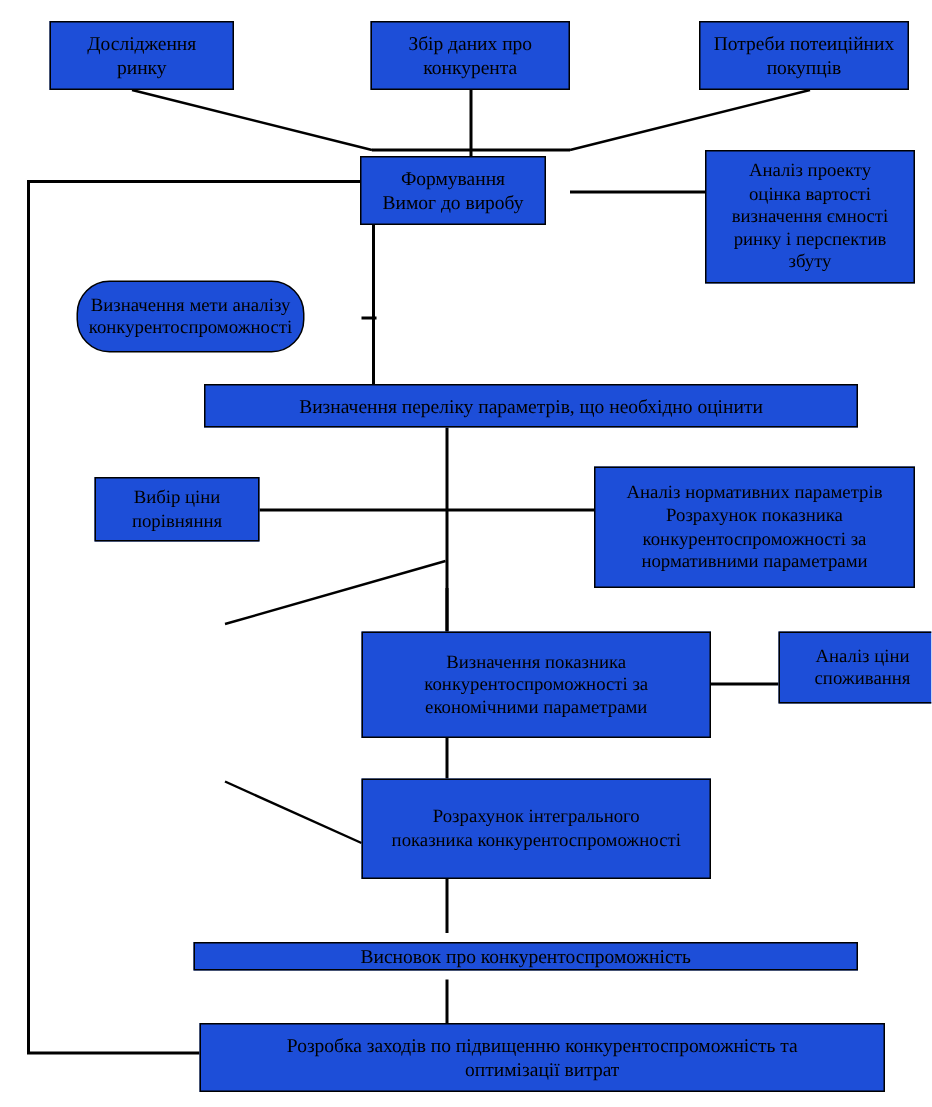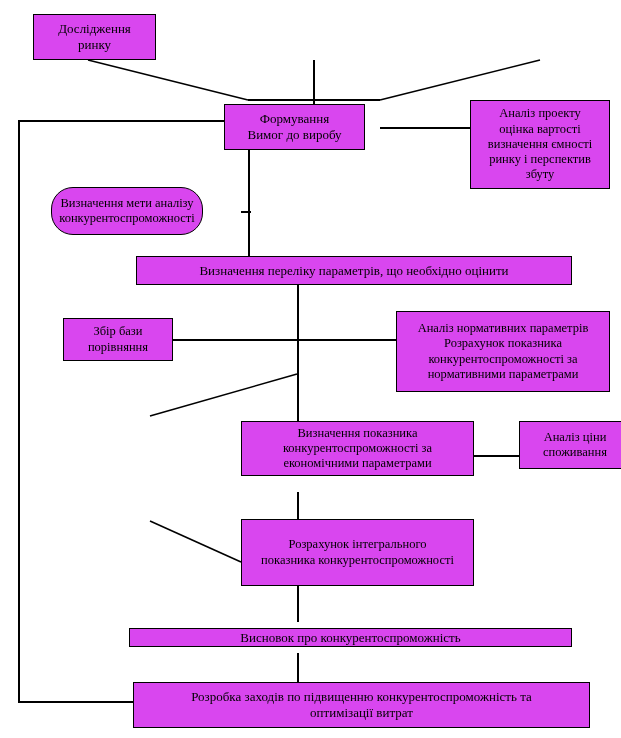--- a/index.html
+++ b/index.html
@@ -12,21 +12,21 @@
     width: 621px;
     height: 738px;
     background: #ffffff;
     font-family: "Liberation Serif", "DejaVu Serif", serif;
     overflow: hidden;
   }
   .node {
     position: absolute;
     box-sizing: border-box;
     border: 1.6px solid #000000;
-    background: #d946ef;
+    background: #1d4ed8;
     display: flex;
     align-items: center;
     justify-content: center;
     text-align: center;
     color: #000000;
     line-height: 1.22;
     z-index: 3;
     padding: 2px 4px;
     white-space: pre-line;
   }
@@ -87,46 +87,49 @@
 
   <div class="edge edge-v" style="left:297px; top:492px; height:27px;"></div>
 
   <div class="edge edge-v" style="left:297px; top:586px; height:36px;"></div>
 
   <div class="edge edge-v" style="left:297px; top:653px; height:29px;"></div>
 
   <div class="node" style="left:33px; top:14px; width:123px; height:46px; font-size:13px;">Дослідження
 ринку</div>
 
+  <div class="node" style="left:247px; top:14px; width:133px; height:46px; font-size:13px;">Збір даних про
+конкурента</div>
 
+  <div class="node" style="left:466px; top:14px; width:140px; height:46px; font-size:13px;">Потреби потеиційних покупців</div>
 
-  <div class="node" style="left:224px; top:104px; width:141px; height:46px; font-size:13px;">Формування
+  <div class="node" style="left:240px; top:104px; width:124px; height:46px; font-size:13px;">Формування
 Вимог до виробу</div>
 
   <div class="node" style="left:470px; top:100px; width:140px; height:89px; font-size:12.5px;">Аналіз проекту
 оцінка вартості
 визначення ємності
 ринку і перспектив
 збуту</div>
 
   <div class="node" style="left:51px; top:187px; width:152px; height:48px; font-size:12.5px;border-radius:22px;">Визначення мети аналізу
 конкурентоспроможності</div>
 
   <div class="node" style="left:136px; top:256px; width:436px; height:29px; font-size:13px;">Визначення переліку параметрів, що необхідно оцінити</div>
 
-  <div class="node" style="left:63px; top:318px; width:110px; height:43px; font-size:12.5px;">Збір бази
+  <div class="node" style="left:63px; top:318px; width:110px; height:43px; font-size:12.5px;">Вибір ціни
 порівняння</div>
 
   <div class="node" style="left:396px; top:311px; width:214px; height:81px; font-size:12.5px;">Аналіз нормативних параметрів
 Розрахунок показника
 конкурентоспроможності за
 нормативними параметрами</div>
 
 
-  <div class="node" style="left:241px; top:421px; width:233px; height:55px; font-size:12.5px;">Визначення показника
+  <div class="node" style="left:241px; top:421px; width:233px; height:71px; font-size:12.5px;">Визначення показника
 конкурентоспроможності за
 економічними параметрами</div>
 
   <div class="node" style="left:519px; top:421px; width:112px; height:48px; font-size:12.5px;">Аналіз ціни
 споживання</div>
 
   <div class="node" style="left:241px; top:519px; width:233px; height:67px; font-size:12.5px;">Розрахунок інтегрального
 показника конкурентоспроможності</div>
 
   <div class="node" style="left:129px; top:628px; width:443px; height:19px; font-size:13px;font-family:Liberation Serif, serif;">Висновок про конкурентоспроможність</div>

